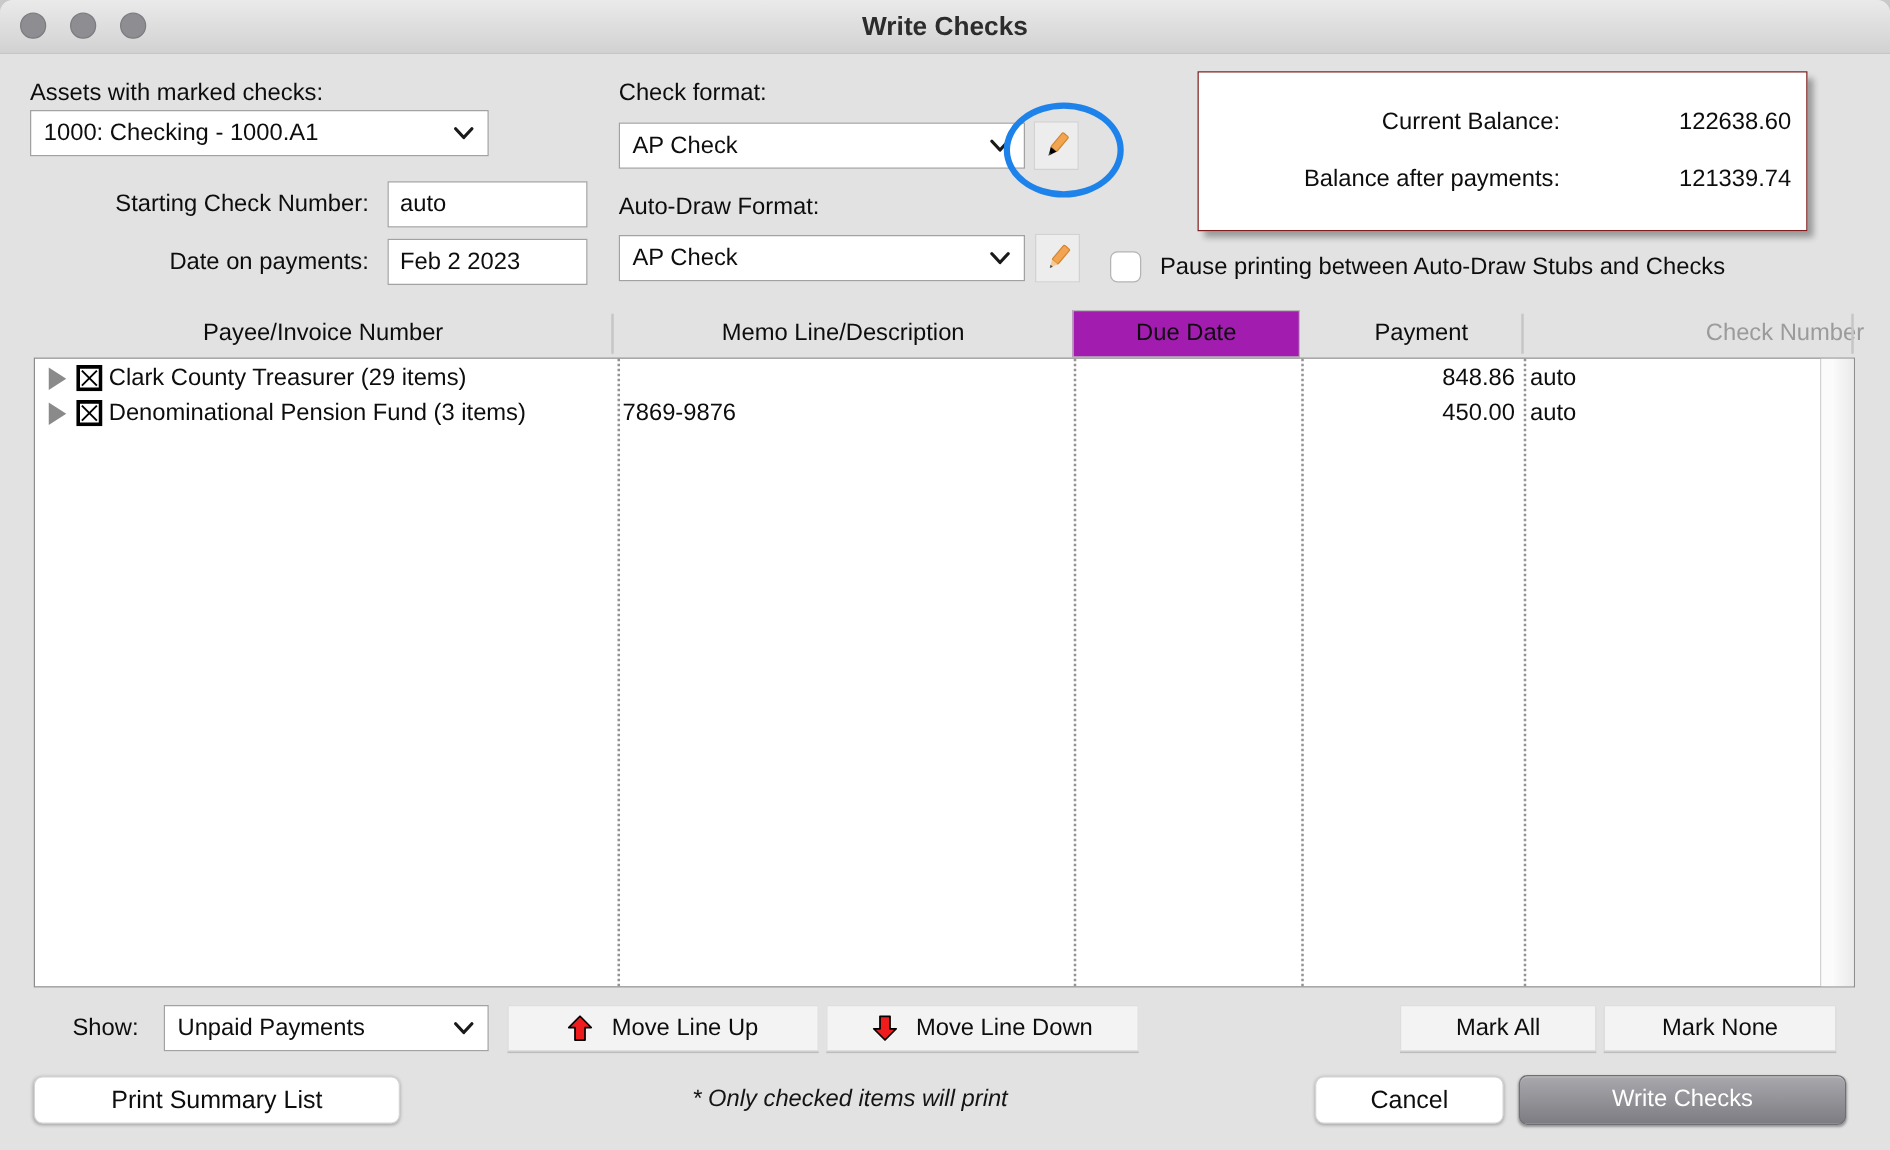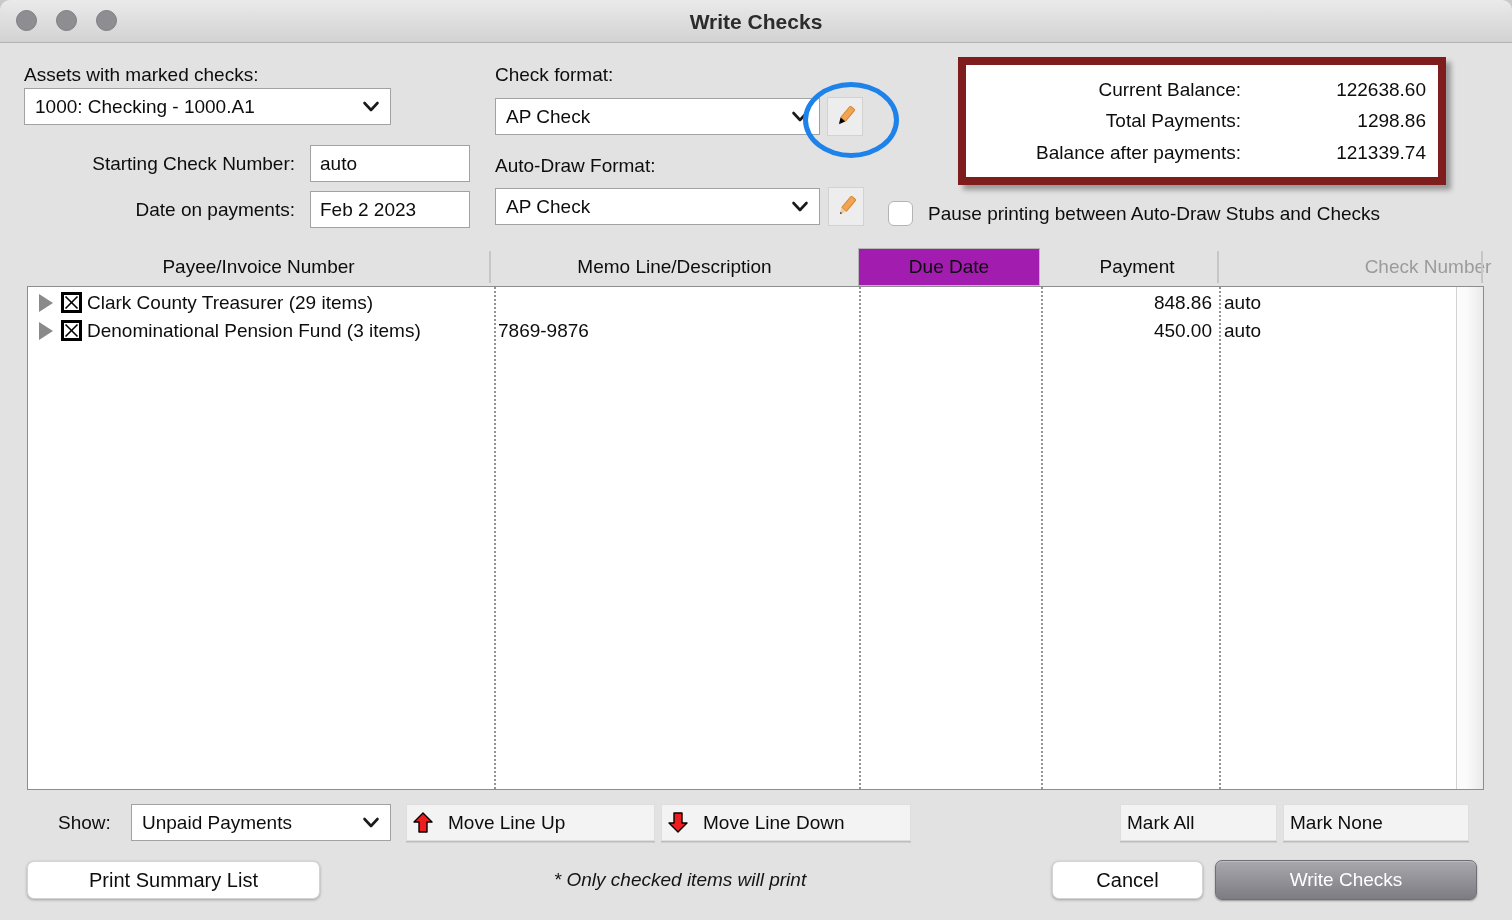--- a/index.html
+++ b/index.html
@@ -22,21 +22,21 @@
   .selectbox{position:absolute;background:#fff;border:1.5px solid #a2a2a2;box-sizing:border-box;
     display:flex;align-items:center;justify-content:space-between;padding:0 10px;font-size:19px;}
   .txtfield{position:absolute;background:#fff;border:1.5px solid #a2a2a2;box-sizing:border-box;
     font-size:19px;font-family:"Liberation Sans",sans-serif;padding:0 9px;color:#0d0d0d;outline:none;}
   .pencil-btn{position:absolute;width:36px;height:39px;background:#ededed;border:1px solid #d2d2d2;
     box-sizing:border-box;display:flex;align-items:center;justify-content:center;padding:0;cursor:pointer;}
   .annotation{position:absolute;left:803px;top:82px;width:86px;height:66px;border:5px solid #1d82ea;
     border-radius:50%;pointer-events:none;}
   
   .balance-box{position:absolute;left:958px;top:57px;width:488px;height:128px;background:#fff;
-    border:8px solid #7f1d1d;box-shadow:5px 5px 5px rgba(0,0,0,.32);box-sizing:border-box;
+    border:1px solid #7f1d1d;box-shadow:5px 5px 5px rgba(0,0,0,.32);box-sizing:border-box;
     display:flex;flex-direction:column;justify-content:space-evenly;padding:4px 12px;}
   .balance-row{display:flex;justify-content:flex-end;font-size:19px;}
   .balance-value{width:185px;text-align:right;}
   
   .checkbox{position:absolute;left:888px;top:201px;width:25px;height:25px;background:#fff;
     border:1.5px solid #b4b4b4;border-radius:6px;box-sizing:border-box;cursor:pointer;}
   
   .th{position:absolute;top:248px;height:38px;line-height:38px;text-align:center;font-size:19px;}
   .th-due{background:#a21caf;border:1px solid #b7b7b7;box-sizing:border-box;line-height:36px;}
   .th-gray{color:#9b9b9b;}
@@ -52,21 +52,21 @@
   .chk{position:absolute;left:33px;top:3px;}
   .cell{position:absolute;font-size:19px;line-height:28px;white-space:nowrap;overflow:hidden;}
   .cell-payee{left:59px;width:407px;}
   .cell-memo{left:470px;width:358px;}
   .cell-due{left:835px;width:172px;}
   .cell-payment{left:1016px;width:168px;text-align:right;}
   .cell-check{left:1196px;width:220px;}
   
   .btn-flat{position:absolute;background:#f3f3f3;border:1px solid #dedede;
     box-shadow:0 1.5px 0 rgba(0,0,0,.16);font-size:19px;display:flex;align-items:center;
-    gap:15px;box-sizing:border-box;cursor:pointer;
+    justify-content:center;gap:15px;box-sizing:border-box;cursor:pointer;
     font-family:"Liberation Sans",sans-serif;color:#0d0d0d;}
   .btn-round{position:absolute;background:#fff;border:1px solid #d4d4d4;border-radius:7px;
     box-shadow:0 1px 3px rgba(0,0,0,.3);font-size:20px;display:flex;align-items:center;
     justify-content:center;box-sizing:border-box;cursor:pointer;
     font-family:"Liberation Sans",sans-serif;color:#0d0d0d;}
   .btn-primary{position:absolute;background:linear-gradient(#a8a8ad,#7c7c82);border:1px solid #6f6f75;
     border-radius:7px;box-shadow:0 1px 2px rgba(0,0,0,.35), inset 0 1px 0 rgba(255,255,255,.25);
     font-size:19px;color:#fff;display:flex;align-items:center;justify-content:center;
     box-sizing:border-box;cursor:pointer;font-family:"Liberation Sans",sans-serif;}
   .note{position:absolute;font-size:19px;font-style:italic;text-align:center;color:#141414;}
@@ -133,24 +133,20 @@
       </g>
     </svg>
   </button>
 
   <div class="balance-box">
     <div class="balance-row">
       <span>Current Balance:</span>
       <span class="balance-value">122638.60</span>
     </div>
     <div class="balance-row">
-      <span>Total Payments:</span>
-      <span class="balance-value">1298.86</span>
-    </div>
-    <div class="balance-row">
       <span>Balance after payments:</span>
       <span class="balance-value">121339.74</span>
     </div>
   </div>
 
   <div class="checkbox"></div>
   <div class="lbl" style="left:928px;top:203px;">Pause printing between Auto-Draw Stubs and Checks</div>
 
   <div class="th" style="left:27px;width:463px;">Payee/Invoice Number</div>
   <div class="hdiv" style="left:489px;"></div>

